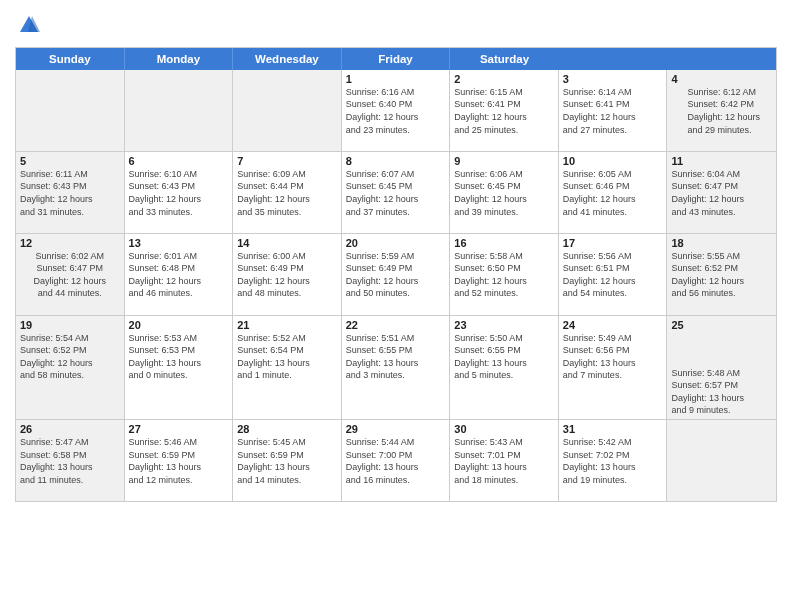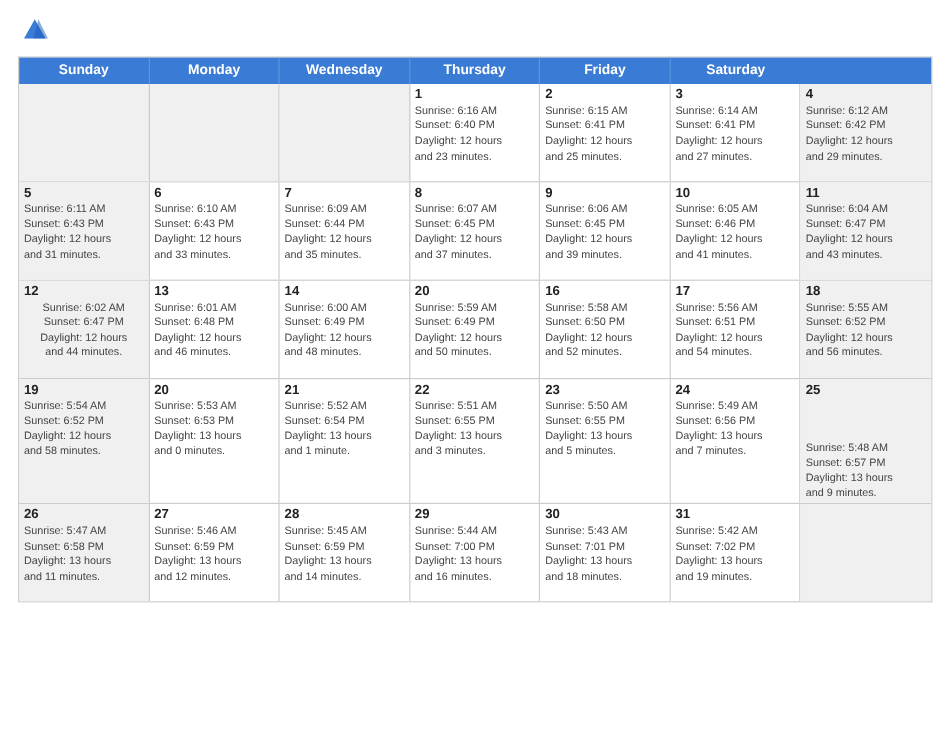--- a/index.html
+++ b/index.html
@@ -132,21 +132,20 @@
       <div class="month-title"></div>
       <div class="subtitle"></div>
     </div>
   </div>
 
   <div class="calendar">
     <div class="cal-header">
     <div class="cal-header-cell">Sunday</div>
         <div class="cal-header-cell">Monday</div>
         <div class="cal-header-cell">Wednesday</div>
-        <div class="cal-header-cell">Thursday</div>
         <div class="cal-header-cell">Friday</div>
         <div class="cal-header-cell">Saturday</div>
       </div>
     <div class="cal-body">
     <div class="cal-row">
           <div class="cal-cell shaded empty"></div>
           <div class="cal-cell shaded empty"></div>
           <div class="cal-cell shaded empty"></div>
           <div class="cal-cell">
             <span class="day-num">1</span>
@@ -164,21 +163,21 @@
           </div>
           <div class="cal-cell">
             <span class="day-num">3</span>
             <div class="cell-text" style="white-space: pre-line;">Sunrise: 6:14 AM
 Sunset: 6:41 PM
 Daylight: 12 hours
 and 27 minutes.</div>
           </div>
           <div class="cal-cell shaded">
             <span class="day-num">4</span>
-            <div class="cell-text" style="white-space: pre-line;">Sunrise: 6:12 AM
+            <div class="cell-text" style="white-space: pre-line; margin-left: 16px;">Sunrise: 6:12 AM
 Sunset: 6:42 PM
 Daylight: 12 hours
 and 29 minutes.</div>
           </div>
         </div>
         <div class="cal-row">
           <div class="cal-cell shaded">
             <span class="day-num">5</span>
             <div class="cell-text" style="white-space: pre-line;">Sunrise: 6:11 AM
 Sunset: 6:43 PM

